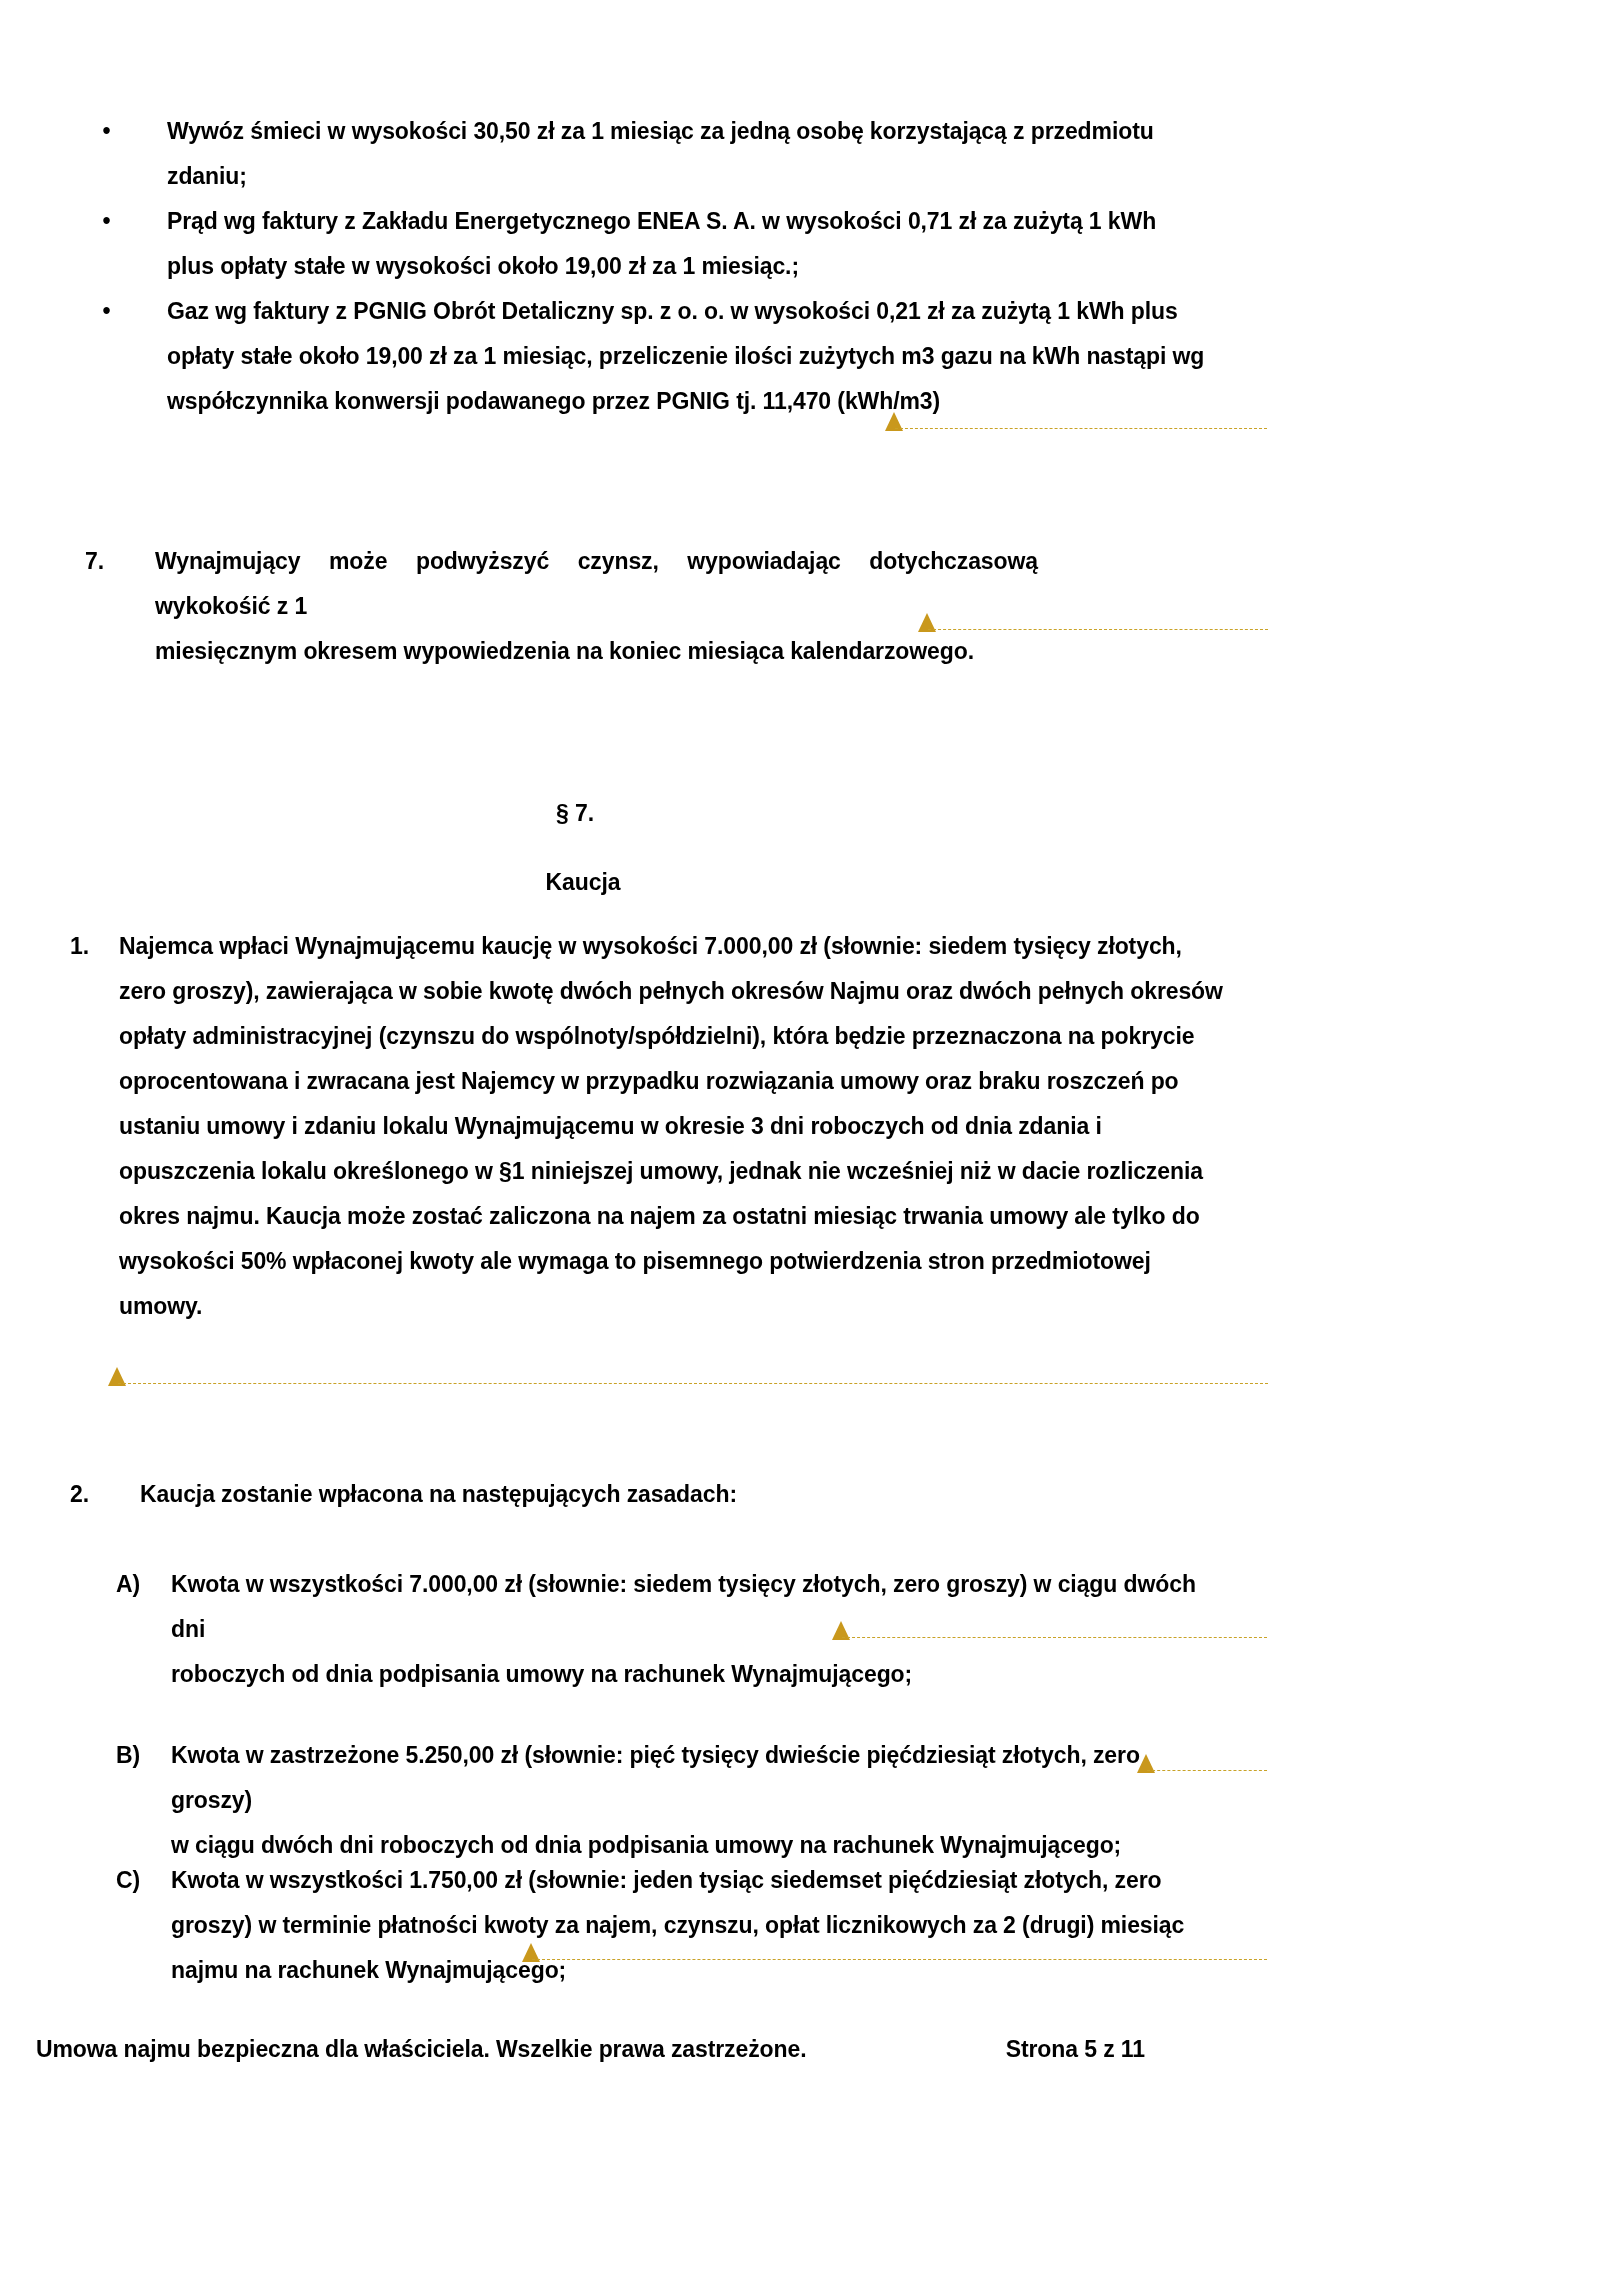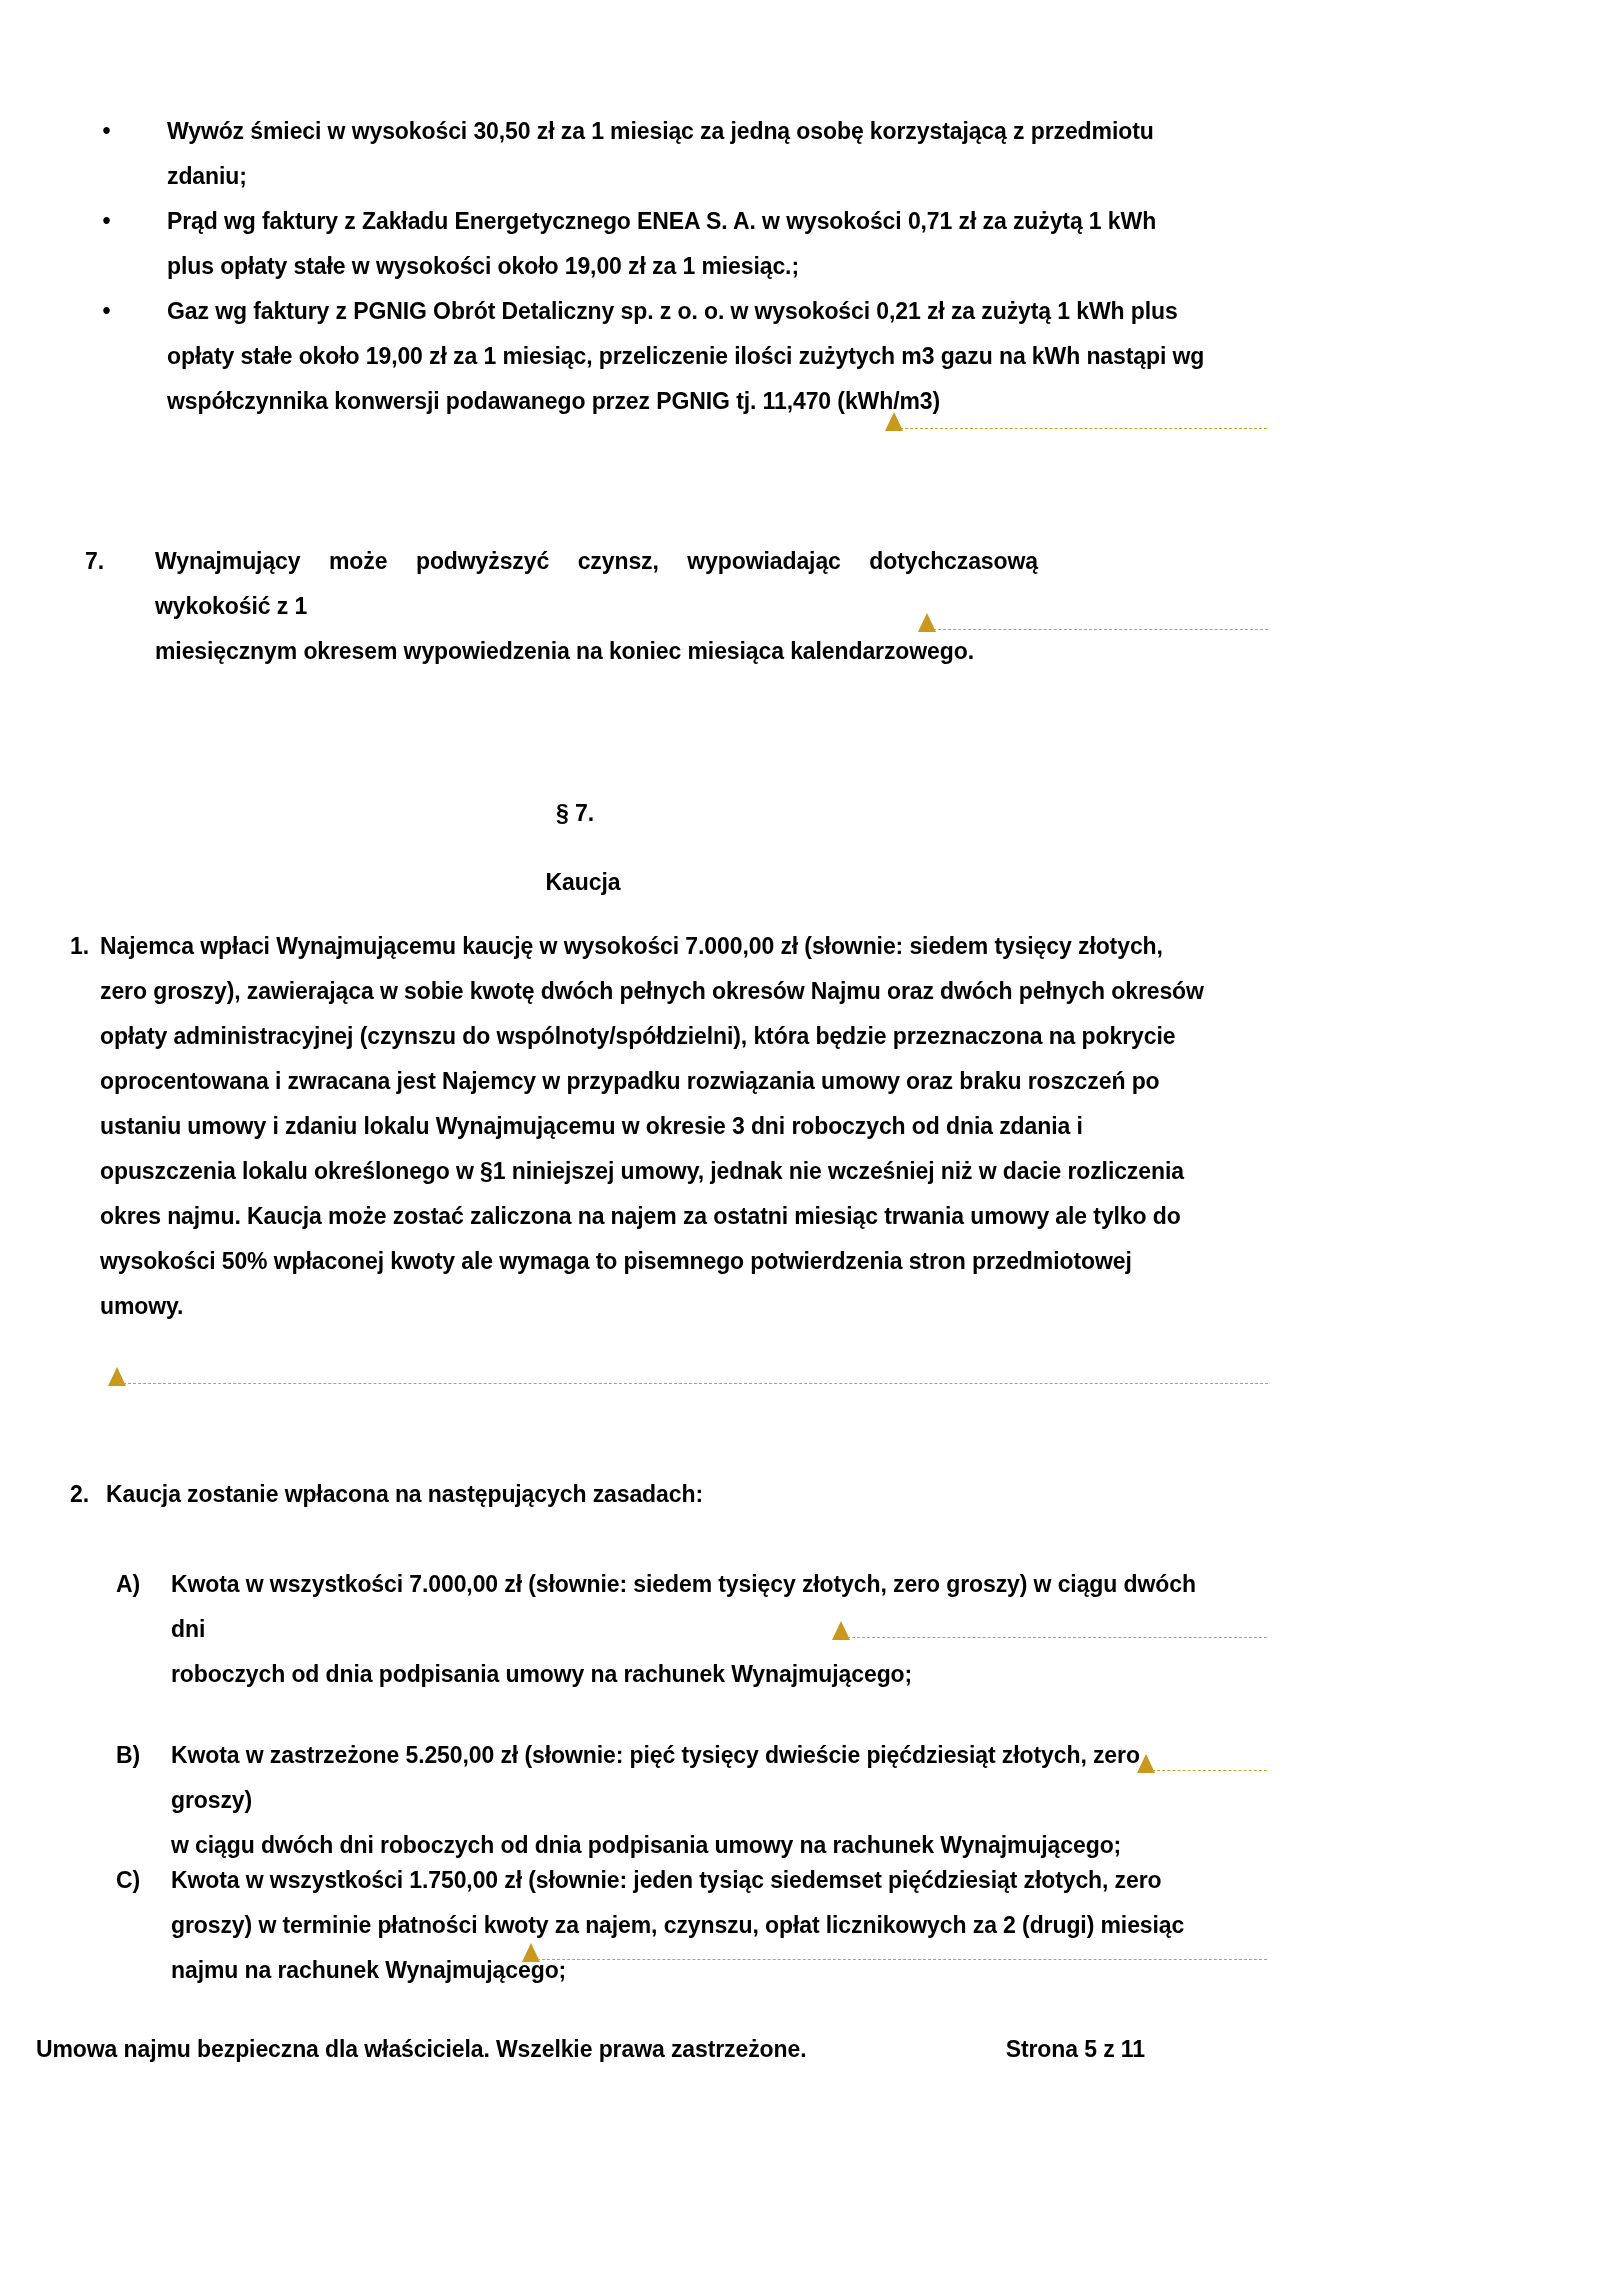--- a/index.html
+++ b/index.html
@@ -98,31 +98,31 @@
   }
 
   
   #clause1 {
     position: absolute;
     left: 70px;
     top: 924px;
     width: 1158px;
   }
   #clause1 .num { position: absolute; left: 0; top: 0; width: 43px; }
-  #clause1 .body { margin-left: 30px; }
+  #clause1 .body { margin-left: 49px; }
 
   
   #clause2 {
     position: absolute;
     left: 70px;
     top: 1472px;
     width: 1158px;
   }
   #clause2 .num { position: absolute; left: 0; top: 0; width: 43px; }
-  #clause2 .body { margin-left: 36px; }
+  #clause2 .body { margin-left: 70px; }
 
   
   .sub-item {
     position: absolute;
     width: 1096px;
   }
   .sub-item .letter { position: absolute; left: 0; top: 0; width: 50px; }
   .sub-item .body { margin-left: 55px; }
 
   #sub-a { left: 116px; top: 1562px; }

